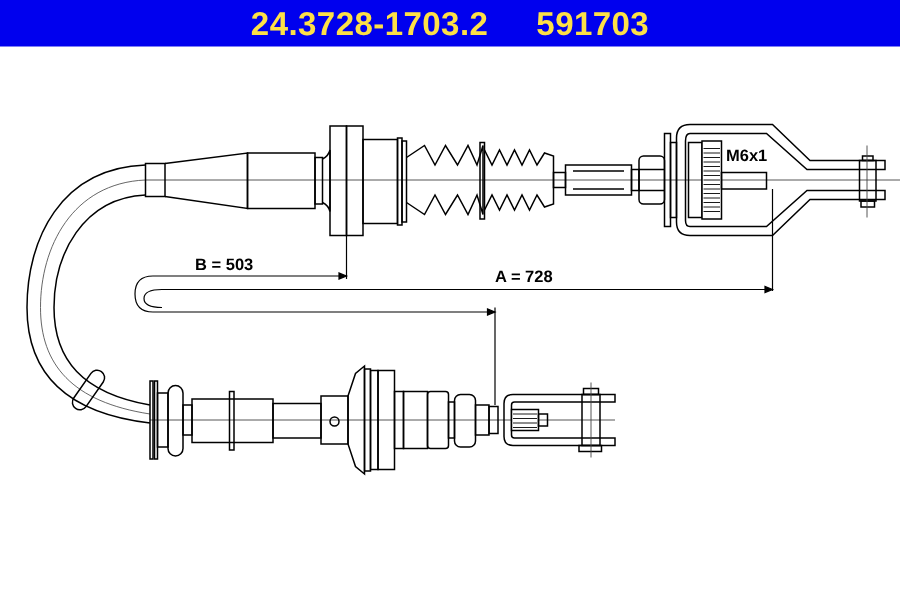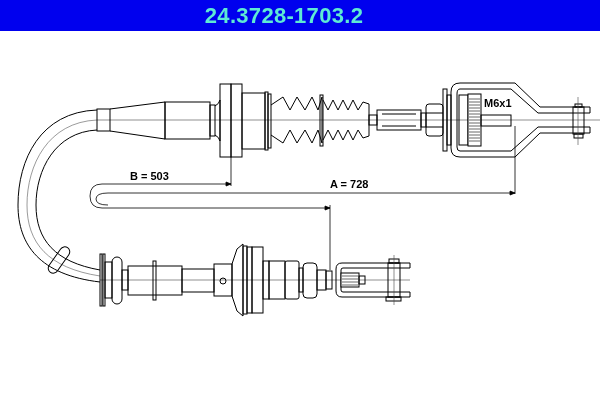--- a/index.html
+++ b/index.html
@@ -1,31 +1,32 @@
 <!DOCTYPE html>
 <html><head>
 <meta charset="utf-8">
 <style>
   html, body { margin: 0; padding: 0; background: #ffffff; }
   body { width: 600px; height: 400px; overflow: hidden; position: relative; font-family: "Liberation Sans", sans-serif; }
   .header {
     position: absolute; left: 0; top: 0; width: 600px; height: 31px;
-    background: #0000ee; color: #5eead4;
+    background: #0000ee; color: #fde047;
     display: flex; align-items: center; justify-content: center;
     font-family: "Liberation Sans", sans-serif; font-weight: bold; font-size: 22px; letter-spacing: 0.3px;
   }
   .header .pn { margin-right: 32px; }
   svg.drawing { position: absolute; left: 0; top: 0; }
   .lbl { font-family: "Liberation Sans", sans-serif; font-weight: bold; font-size: 11px; fill: #000; }
 </style>
 </head>
 <body>
 
 <div class="header">
   <span class="pn">24.3728-1703.2</span>
+  <span class="ref">591703</span>
 </div>
 
 <svg class="drawing" width="600" height="400" viewBox="0 0 600 400" fill="none" stroke="#000" stroke-width="1">
 
   <g>
     <path d="M97,110 C40,112 18,160 18,205 C18,245 40,275 100,282"></path>
     <path d="M97,130 C55,132 36,170 36,205 C36,240 55,262 100,270"></path>
     <path d="M97,120 C48,122 27,165 27,205 C27,243 48,268 100,276" stroke="#555" stroke-width="0.6"></path>
   </g>
 

